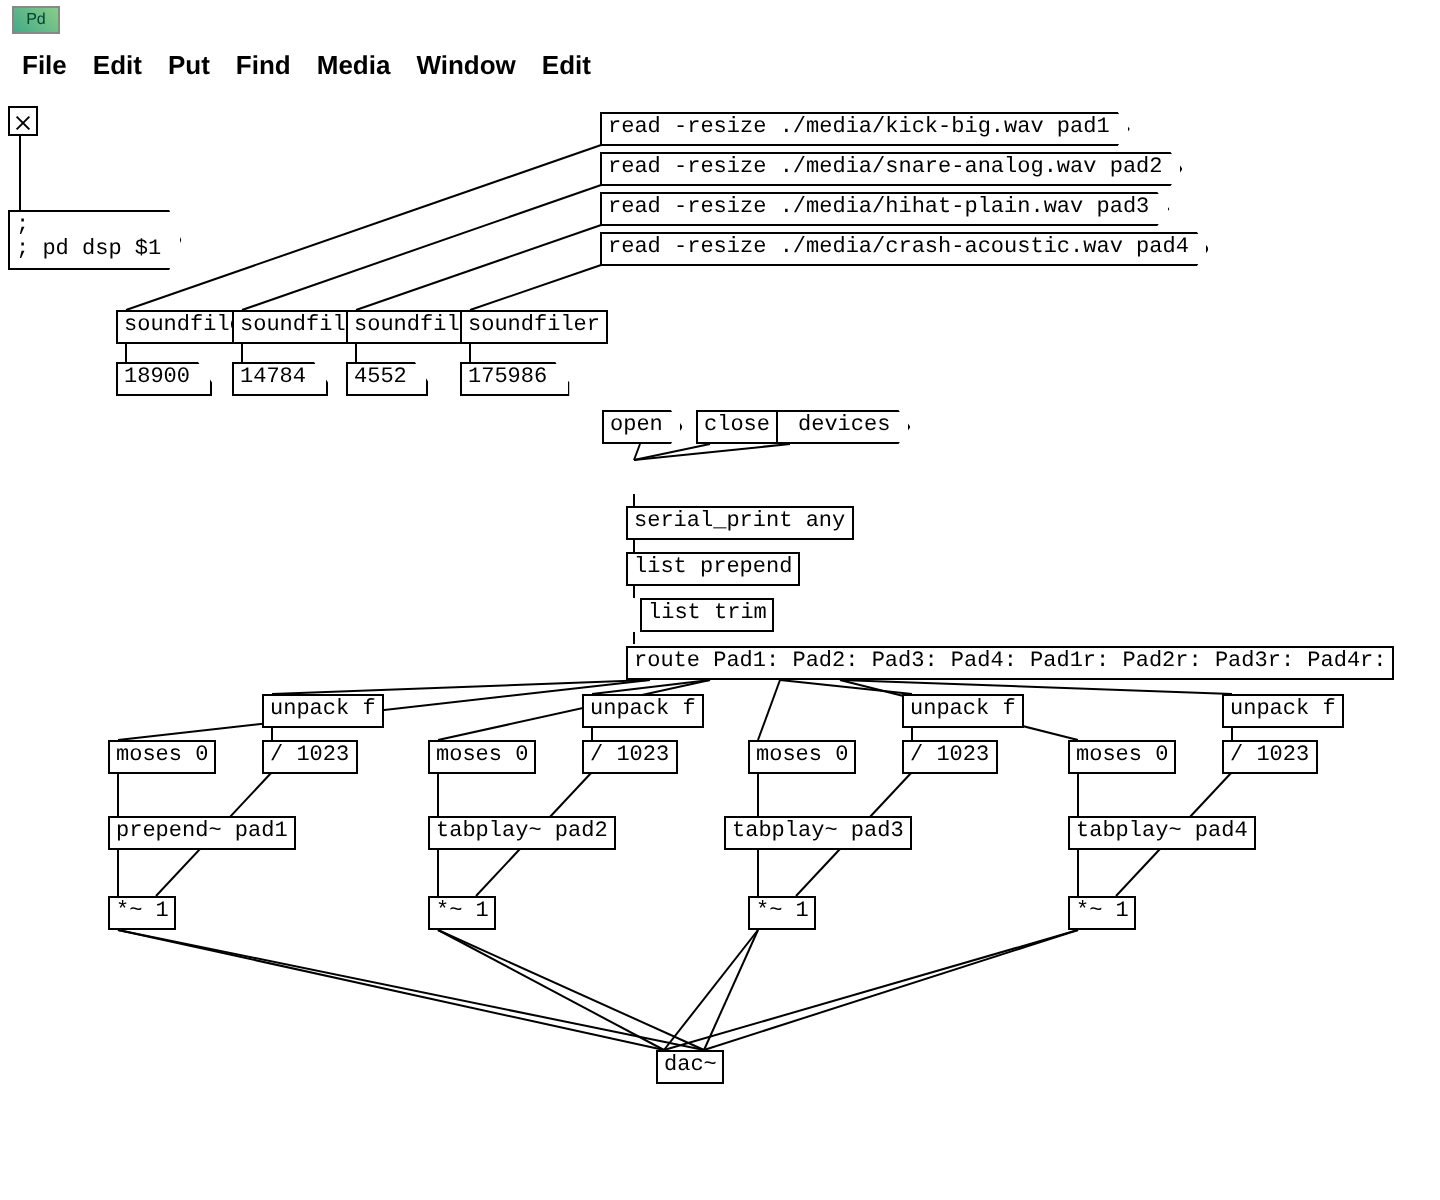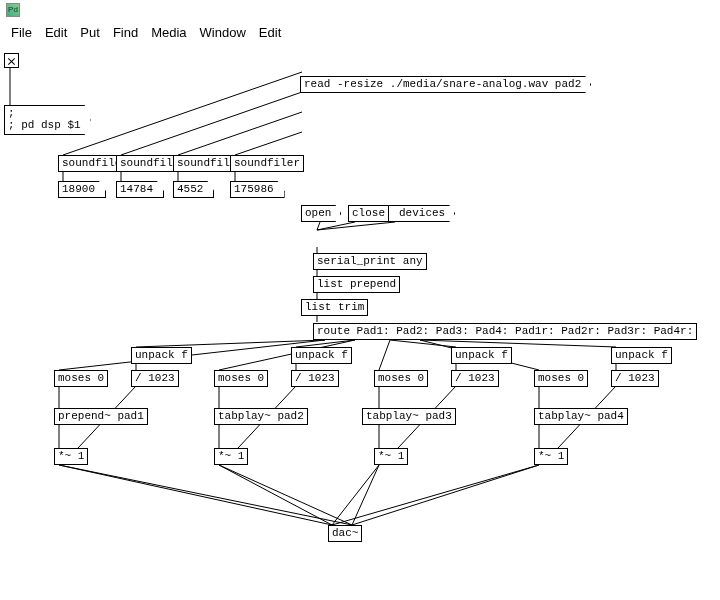--- a/index.html
+++ b/index.html
@@ -15,33 +15,33 @@
   }
   .titlebar {
     display: flex;
     align-items: center;
     gap: 4px;
     padding: 3px 6px;
     font-family: Arial, sans-serif;
     font-size: 12px;
   }
   .pd-icon {
-    width: 14px; height: 14px;
+    width: 24px; height: 14px;
     background: linear-gradient(45deg,#4a8,#8c8);
     border: 1px solid #888;
     font-size:8px; line-height:12px; text-align:center; color:#043;
   }
   .menubar {
     display: flex;
     gap: 3px;
     padding: 4px 6px;
     font-family: Arial, sans-serif;
     font-size: 13px;
   }
-  .menubar span { padding: 1px 5px; }
+  .menubar span { padding: 1px 5px; font-weight: bold; }
   .canvas {
     position: relative;
     width: 720px;
     height: 560px;
   }
   svg.wires {
     position: absolute;
     top:0;left:0;
     width:720px;height:560px;
     pointer-events:none;
@@ -144,38 +144,41 @@
       <line x1="379" y1="420" x2="332" y2="480"></line>
       <line x1="379" y1="420" x2="352" y2="480"></line>
       <line x1="539" y1="420" x2="332" y2="480"></line>
       <line x1="539" y1="420" x2="352" y2="480"></line>
     </g>
   </svg>
 
   <div class="tog" style="left:4px; top:8px;"></div>
   <div class="msg" style="left:4px; top:60px; height:30px; line-height:12px;">;<br><span>; pd dsp $1</span></div>
 
+  <div class="msg" style="left:300px; top:11px;">read -resize ./media/kick-big.wav pad1</div>
   <div class="msg" style="left:300px; top:31px;">read -resize ./media/snare-analog.wav pad2</div>
+  <div class="msg" style="left:300px; top:51px;">read -resize ./media/hihat-plain.wav pad3</div>
+  <div class="msg" style="left:300px; top:71px;">read -resize ./media/crash-acoustic.wav pad4</div>
 
   <div class="obj" style="left:58px;  top:110px;">soundfiler</div>
   <div class="obj" style="left:116px; top:110px;">soundfiler</div>
   <div class="obj" style="left:173px; top:110px;">soundfiler</div>
   <div class="obj" style="left:230px; top:110px;">soundfiler</div>
 
   <div class="num" style="left:58px;  top:136px;">18900</div>
   <div class="num" style="left:116px; top:136px;">14784</div>
   <div class="num" style="left:173px; top:136px;">4552</div>
   <div class="num" style="left:230px; top:136px;">175986</div>
 
   <div class="msg" style="left:301px; top:160px;">open</div>
   <div class="msg" style="left:348px; top:160px;">close</div>
   <div class="msg" style="left:388px; top:160px;padding-left:10px;">devices</div>
   <div class="obj" style="left:313px; top:208px;">serial_print any</div>
   <div class="obj" style="left:313px; top:231px;">list prepend</div>
-  <div class="obj" style="left:301px; top:254px;">list trim</div>
+  <div class="obj" style="left:320px; top:254px;">list trim</div>
   <div class="obj" style="left:313px; top:278px;text-align:center;">route Pad1: Pad2: Pad3: Pad4: Pad1r: Pad2r: Pad3r: Pad4r:</div>
 
   <div class="obj" style="left:131px; top:302px;">unpack f</div>
   <div class="obj" style="left:54px;  top:325px;">moses 0</div>
   <div class="obj" style="left:131px; top:325px;">/ 1023</div>
   <div class="obj" style="left:54px;  top:363px;">prepend~ pad1</div>
   <div class="obj" style="left:54px;  top:403px;">*~ 1</div>
 
   <div class="obj" style="left:291px; top:302px;">unpack f</div>
   <div class="obj" style="left:214px; top:325px;">moses 0</div>

